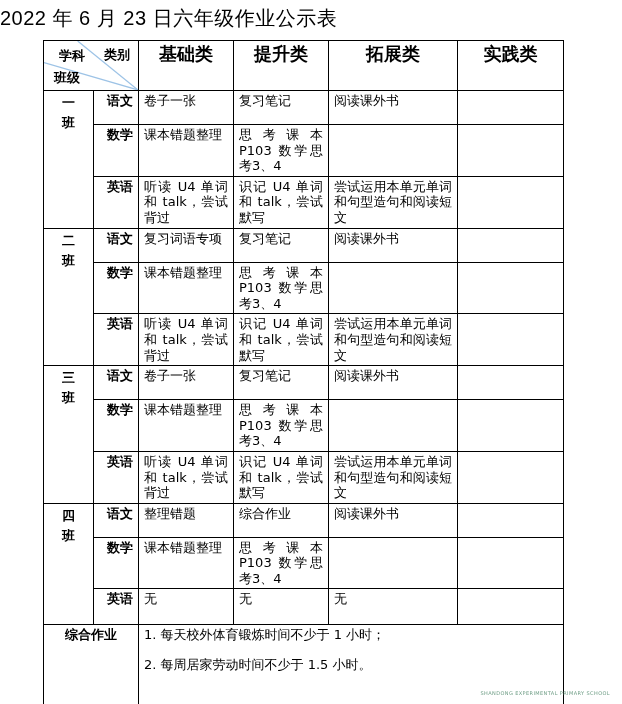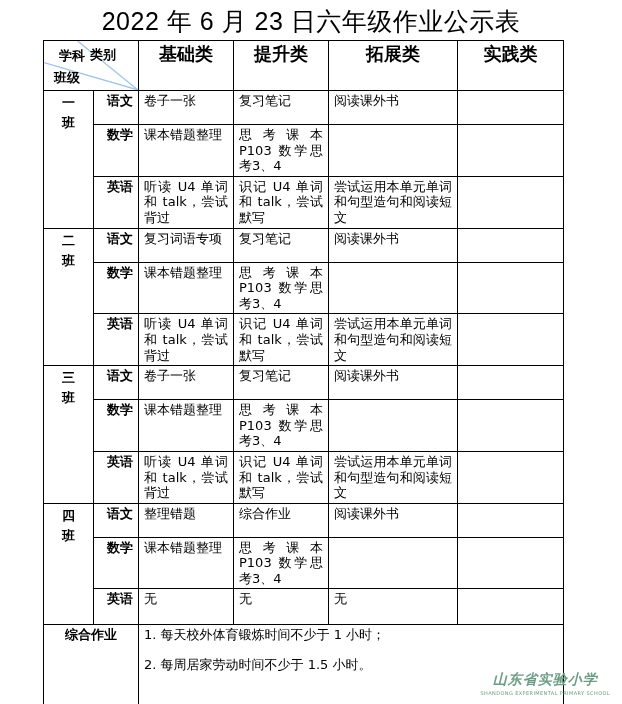--- a/index.html
+++ b/index.html
@@ -4,22 +4,22 @@
 <style>
   html, body { margin:0; padding:0; }
   body {
     width:622px; height:704px;
     background:#ffffff; color:#000;
     font-family:"DejaVu Sans","Liberation Sans",sans-serif;
     position:relative; overflow:hidden;
   }
   .title {
     margin:5px 0 0 0;
-    text-align:center;
-    font-size:25px;
+    text-align:left;
+    font-size:20px;
     font-weight:500;
     letter-spacing:0.5px;
     font-family:"Liberation Sans","DejaVu Sans",sans-serif;
   }
   table.sheet {
     position:absolute; left:43px; top:40px;
     width:520px;
     border-collapse:collapse;
     table-layout:fixed;
     font-size:13px;
@@ -36,21 +36,21 @@
   .rh-b { height:44px; }
   .rh-c { height:42px; }
   .rh-c4 { height:36px; }
   .rh-foot { height:95px; }
 
   td.corner { position:relative; padding:0;text-align:right; }
   .corner svg { position:absolute; left:0; top:0; width:100%; height:100%; }
   .diag-line { stroke:var(--diag-color,#9dc3e6); stroke-width:1.3; }
   .corner .lbl { position:absolute; font-weight:bold; font-size:13px; }
   .lbl-subject { left:15px; top:7px; }
-  .lbl-category { right:22px; top:6px; }
+  .lbl-category { right:8px; top:6px; }
   .lbl-class { left:3px; bottom:4px;margin-left:7px; }
 
   td.col-head {
     font-weight:bold; text-align:center; vertical-align:middle;
     font-size:18px; padding:2px;
   }
   td.class-cell { vertical-align:middle; text-align:center; padding:0; }
   .class-txt {
     width:1em; margin:0 auto;
     word-break:break-all;
@@ -218,15 +218,14 @@
     <td class="foot-label" colspan="2">综合作业</td>
     <td class="foot-content" colspan="4">
       <p>1. 每天校外体育锻炼时间不少于 1 小时；</p>
       <p>2. 每周居家劳动时间不少于 1.5 小时。</p>
     </td>
   </tr>
 </tbody>
   </table>
 
 <div class="watermark">
-  <div class="wm-cn">山东省实验小学</div>
   <div class="wm-en">SHANDONG EXPERIMENTAL PRIMARY SCHOOL</div>
 </div>
 
 </body></html>

